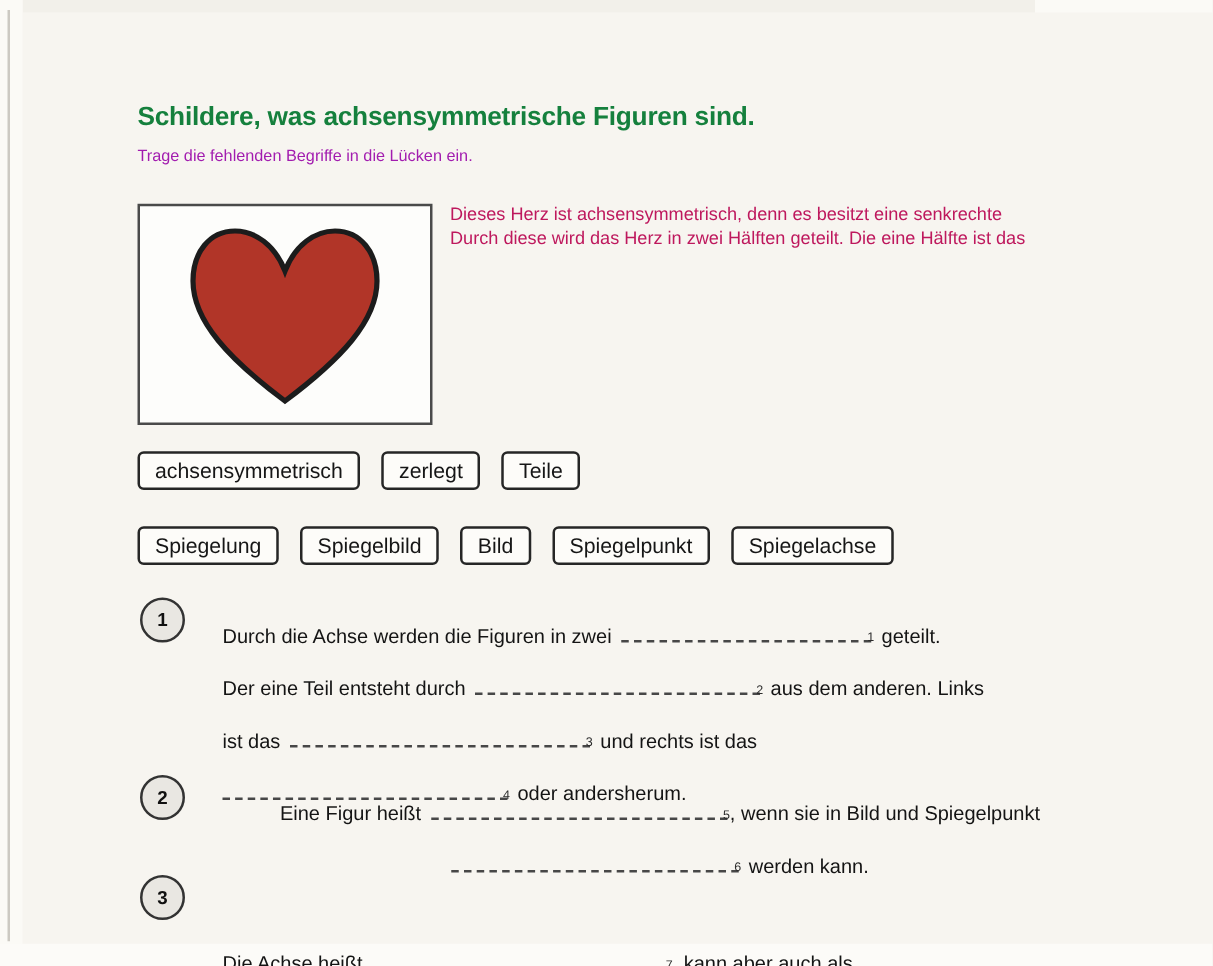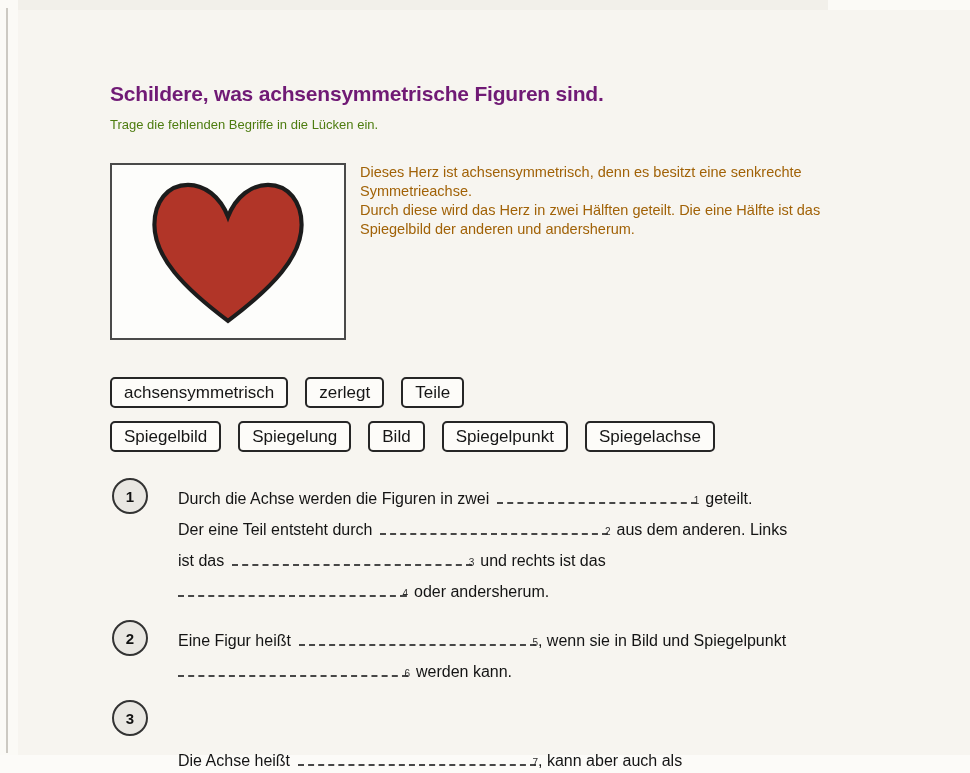--- a/index.html
+++ b/index.html
@@ -13,41 +13,41 @@
   }
   
   .edge-top    { position:absolute; left:0; top:0; width:970px; height:10px; background:#fbfaf6; }
   .edge-top-inner { position:absolute; left:18px; top:0; width:810px; height:10px; background:#f2f0ea; }
   .edge-left   { position:absolute; left:0; top:0; width:18px; height:773px; background:#fbfaf6; }
   .edge-left-line { position:absolute; left:6px; top:8px; width:2px; height:745px; background:#ccc9c2; }
   .edge-bottom { position:absolute; left:0; top:755px; width:970px; height:18px; background:#fcfbf8; }
 
   .title {
     position:absolute; left:110px; top:82px;
-    font-size:21px; font-weight:bold; letter-spacing:-0.2px; color:#701a75;
+    font-size:21px; font-weight:bold; letter-spacing:-0.2px; color:#15803d;
   }
   .subtitle {
     position:absolute; left:110px; top:117px;
-    font-size:13px; color:#4d7c0f;
+    font-size:13px; color:#a21caf;
   }
 
   .figure-box {
     position:absolute; left:110px; top:163px; width:236px; height:177px;
     background:#fdfdfb; border:2px solid #4a4a4a;
     display:flex; align-items:center; justify-content:center;
   }
   .figure-box svg { width:160px; height:152px; }
 
   .figure-caption {
     position:absolute; left:360px; top:163px; width:510px;
-    font-size:14.5px; line-height:19px; color:#a16207;
+    font-size:14.5px; line-height:19px; color:#be185d;
   }
 
   .word-row { position:absolute; left:110px; display:flex; gap:17px; }
-  .word-row-1 { top:377px;border-radius:12px; }
+  .word-row-1 { top:361px;border-radius:12px; }
   .word-row-2 { top:421px; }
   .chip {
     border:2px solid #262626; border-radius:5px;
     background:#fdfcf9; padding:2px 12px;
     font-size:17px; color:#161616; line-height:23px;
     cursor:pointer; white-space:nowrap;
   }
 
   .num-circle {
     position:absolute; left:112px; width:36px; height:36px;
@@ -55,23 +55,23 @@
     background:#e9e7e2;
     display:flex; align-items:center; justify-content:center;
     font-size:15px; font-weight:bold; color:#111;
   }
   .num-1 { top:478px; }
   .num-2 { top:620px; }
   .num-3 { top:700px; }
 
   .exercise { position:absolute; left:178px; width:700px; font-size:16px; color:#141414; }
   .ex-1 { top:483px; }
-  .ex-2 { top:625px; }
+  .ex-2 { top:625px;text-align:center; }
   .ex-3 { top:745px; }
-  .line { height:31px; line-height:31px; white-space:nowrap; }
+  .line { height:31px; line-height:31px; white-space:nowrap;margin-top:11px; }
 
   .blank {
     display:inline-block; position:relative;
     border-bottom:2px dashed #474747;
     height:17px; vertical-align:baseline;
     margin:0 8px;
   }
   .blank.first { margin-left:0; }
   .blank-num {
     position:absolute; right:-2px; bottom:-4px;
@@ -99,33 +99,31 @@
 <div class="subtitle">Trage die fehlenden Begriffe in die Lücken ein.</div>
 
 <div class="figure-box">
   <svg viewBox="0 0 100 92">
     <path d="M50 24 C45 11 35 4 25 4 C12 4 4 15 4 29 C4 49 22 68 50 89 C78 68 96 49 96 29 C96 15 88 4 75 4 C65 4 55 11 50 24 Z" stroke="#1c1c1c" stroke-width="2.6" fill="#b13528"></path>
   </svg>
 </div>
 
 <div class="figure-caption">
   <div>Dieses Herz ist achsensymmetrisch, denn es besitzt eine senkrechte</div>
-  <div>Symmetrieachse.</div>
   <div>Durch diese wird das Herz in zwei Hälften geteilt. Die eine Hälfte ist das</div>
-  <div>Spiegelbild der anderen und andersherum.</div>
 </div>
 
 <div class="word-row word-row-1">
   <div class="chip">achsensymmetrisch</div>
   <div class="chip">zerlegt</div>
   <div class="chip">Teile</div>
 </div>
 <div class="word-row word-row-2">
+  <div class="chip">Spiegelung</div>
   <div class="chip">Spiegelbild</div>
-  <div class="chip">Spiegelung</div>
   <div class="chip">Bild</div>
   <div class="chip">Spiegelpunkt</div>
   <div class="chip">Spiegelachse</div>
 </div>
 
 <div class="num-circle num-1">1</div>
 <div class="num-circle num-2">2</div>
 <div class="num-circle num-3">3</div>
 
 <div class="exercise ex-1">

